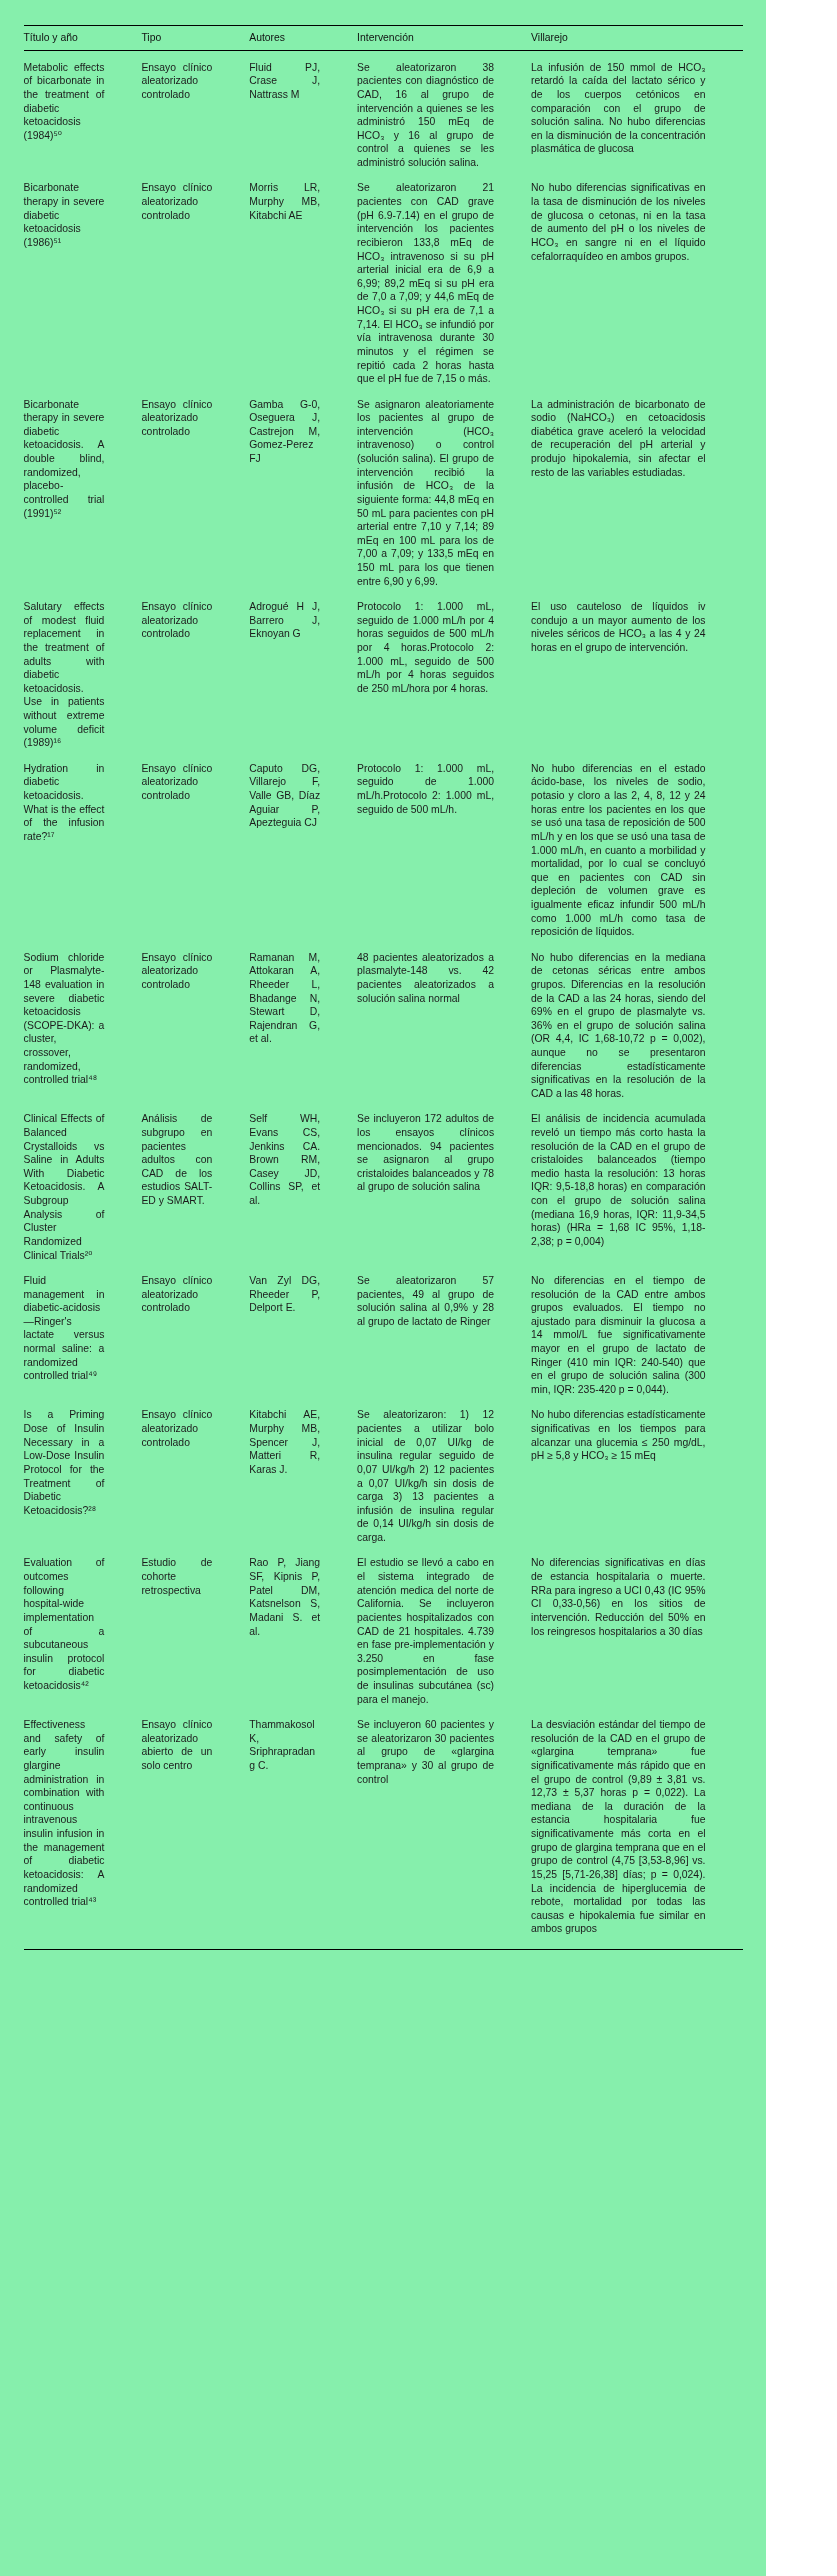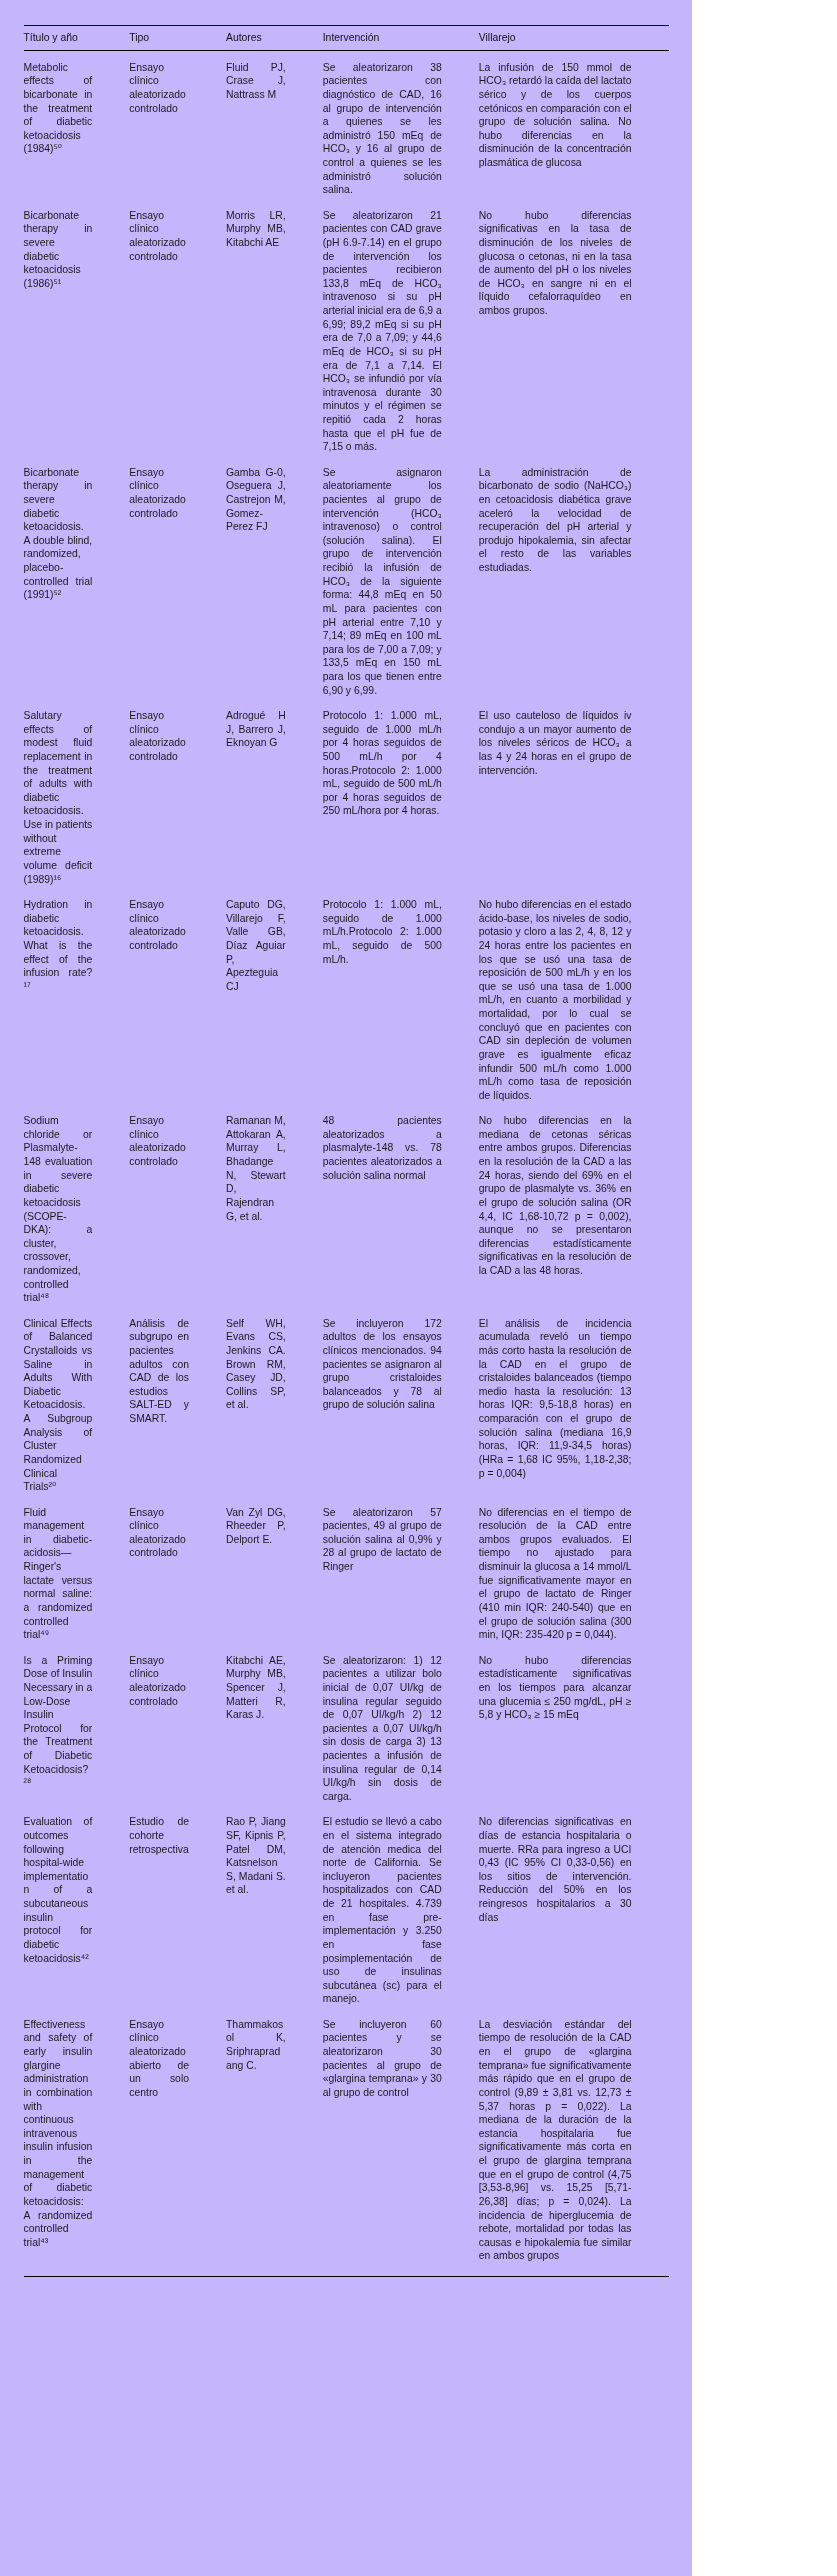--- a/index.html
+++ b/index.html
@@ -4,24 +4,24 @@
 <title>Tabla de estudios — Cetoacidosis diabética</title>
 <style>
   * { box-sizing: border-box; }
   html, body { margin: 0; padding: 0; background: #ffffff; }
   body {
     font-family: "Liberation Sans", "DejaVu Sans", sans-serif;
     color: #1b1b1b;
     -webkit-font-smoothing: antialiased;
   }
   .page {
-    width: 692px;
+    width: 766px;
     min-height: 2576px;
     padding: 25px 23.5px 34px 23.5px;
-    background: #c4b5fd;
+    background: #86efac;
   }
   table.studies {
     width: 100%;
     border-collapse: collapse;
     table-layout: fixed;
   }
   table.studies th,
   table.studies td {
     font-size: 10.4px;
     line-height: 1.31;
@@ -99,22 +99,22 @@
       <tr>
         <td class="col-titulo">Hydration in diabetic ketoacidosis. What is the effect of the infusion rate?¹⁷</td>
         <td>Ensayo clínico aleatorizado controlado</td>
         <td>Caputo DG, Villarejo F, Valle GB, Díaz Aguiar P, Apezteguia CJ</td>
         <td>Protocolo 1: 1.000 mL, seguido de 1.000 mL/h.Protocolo 2: 1.000 mL, seguido de 500 mL/h.</td>
         <td>No hubo diferencias en el estado ácido-base, los niveles de sodio, potasio y cloro a las 2, 4, 8, 12 y 24 horas entre los pacientes en los que se usó una tasa de reposición de 500 mL/h y en los que se usó una tasa de 1.000 mL/h, en cuanto a morbilidad y mortalidad, por lo cual se concluyó que en pacientes con CAD sin depleción de volumen grave es igualmente eficaz infundir 500 mL/h como 1.000 mL/h como tasa de reposición de líquidos.</td>
       </tr>
       <tr>
         <td class="col-titulo">Sodium chloride or Plasmalyte-148 evaluation in severe diabetic ketoacidosis (SCOPE-DKA): a cluster, crossover, randomized, controlled trial⁴⁸</td>
         <td>Ensayo clínico aleatorizado controlado</td>
-        <td>Ramanan M, Attokaran A, Murray L, Bhadange N, Stewart D, Rajendran G, et al.</td>
-        <td>48 pacientes aleatorizados a plasmalyte-148 vs. 78 pacientes aleatorizados a solución salina normal</td>
+        <td>Ramanan M, Attokaran A, Rheeder L, Bhadange N, Stewart D, Rajendran G, et al.</td>
+        <td>48 pacientes aleatorizados a plasmalyte-148 vs. 42 pacientes aleatorizados a solución salina normal</td>
         <td>No hubo diferencias en la mediana de cetonas séricas entre ambos grupos. Diferencias en la resolución de la CAD a las 24 horas, siendo del 69% en el grupo de plasmalyte vs. 36% en el grupo de solución salina (OR 4,4, IC 1,68-10,72 p = 0,002), aunque no se presentaron diferencias estadísticamente significativas en la resolución de la CAD a las 48 horas.</td>
       </tr>
       <tr>
         <td class="col-titulo">Clinical Effects of Balanced Crystalloids vs Saline in Adults With Diabetic Ketoacidosis. A Subgroup Analysis of Cluster Randomized Clinical Trials²⁰</td>
         <td>Análisis de subgrupo en pacientes adultos con CAD de los estudios SALT-ED y SMART.</td>
         <td>Self WH, Evans CS, Jenkins CA. Brown RM, Casey JD, Collins SP, et al.</td>
         <td>Se incluyeron 172 adultos de los ensayos clínicos mencionados. 94 pacientes se asignaron al grupo cristaloides balanceados y 78 al grupo de solución salina</td>
         <td>El análisis de incidencia acumulada reveló un tiempo más corto hasta la resolución de la CAD en el grupo de cristaloides balanceados (tiempo medio hasta la resolución: 13 horas IQR: 9,5-18,8 horas) en comparación con el grupo de solución salina (mediana 16,9 horas, IQR: 11,9-34,5 horas) (HRa = 1,68 IC 95%, 1,18-2,38; p = 0,004)</td>
       </tr>
       <tr>

